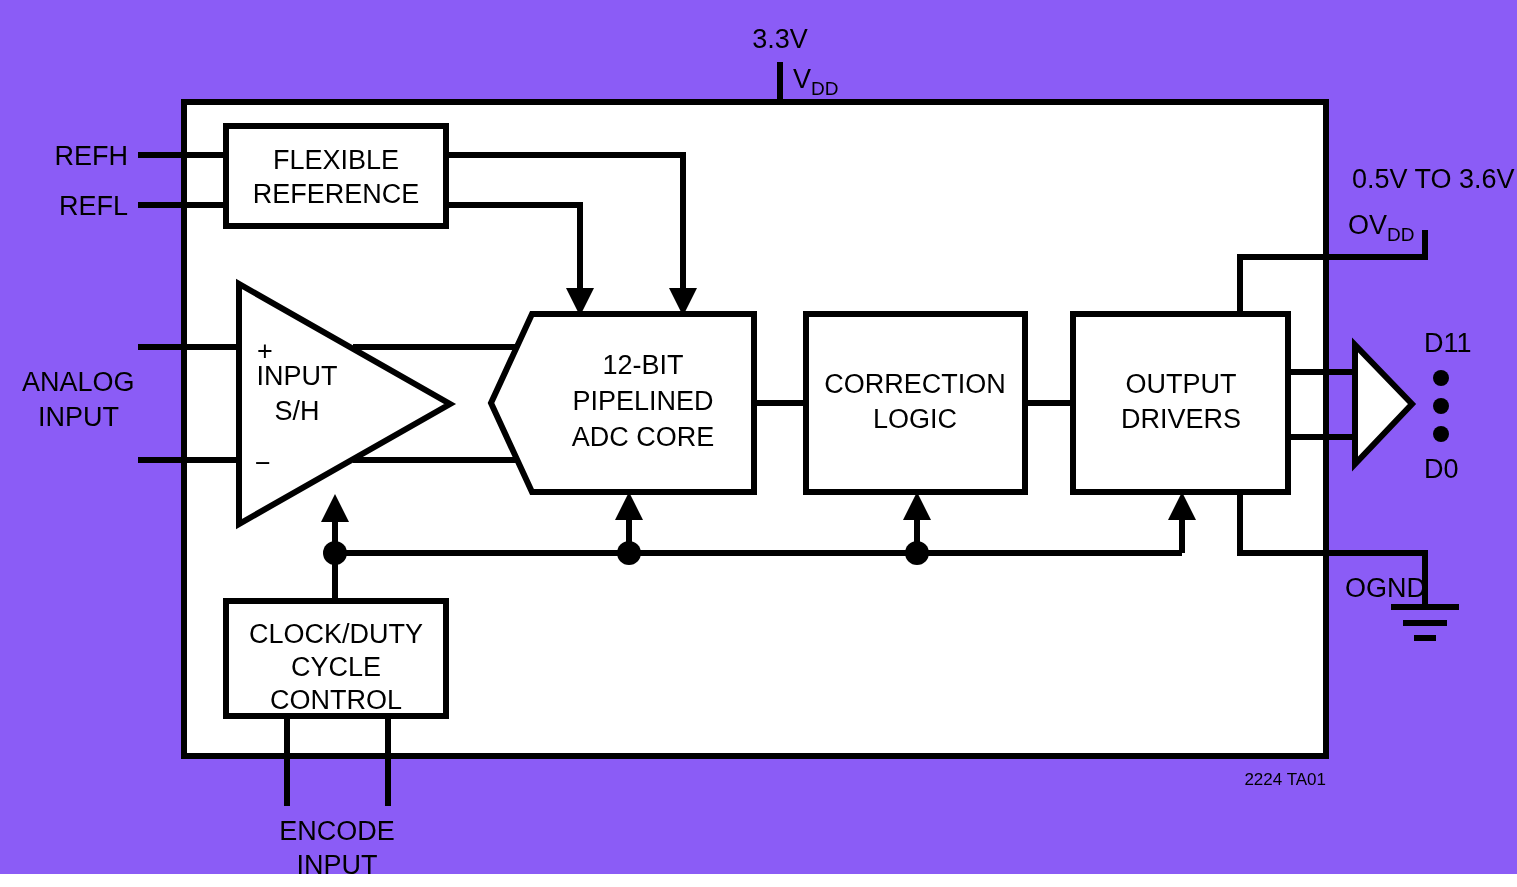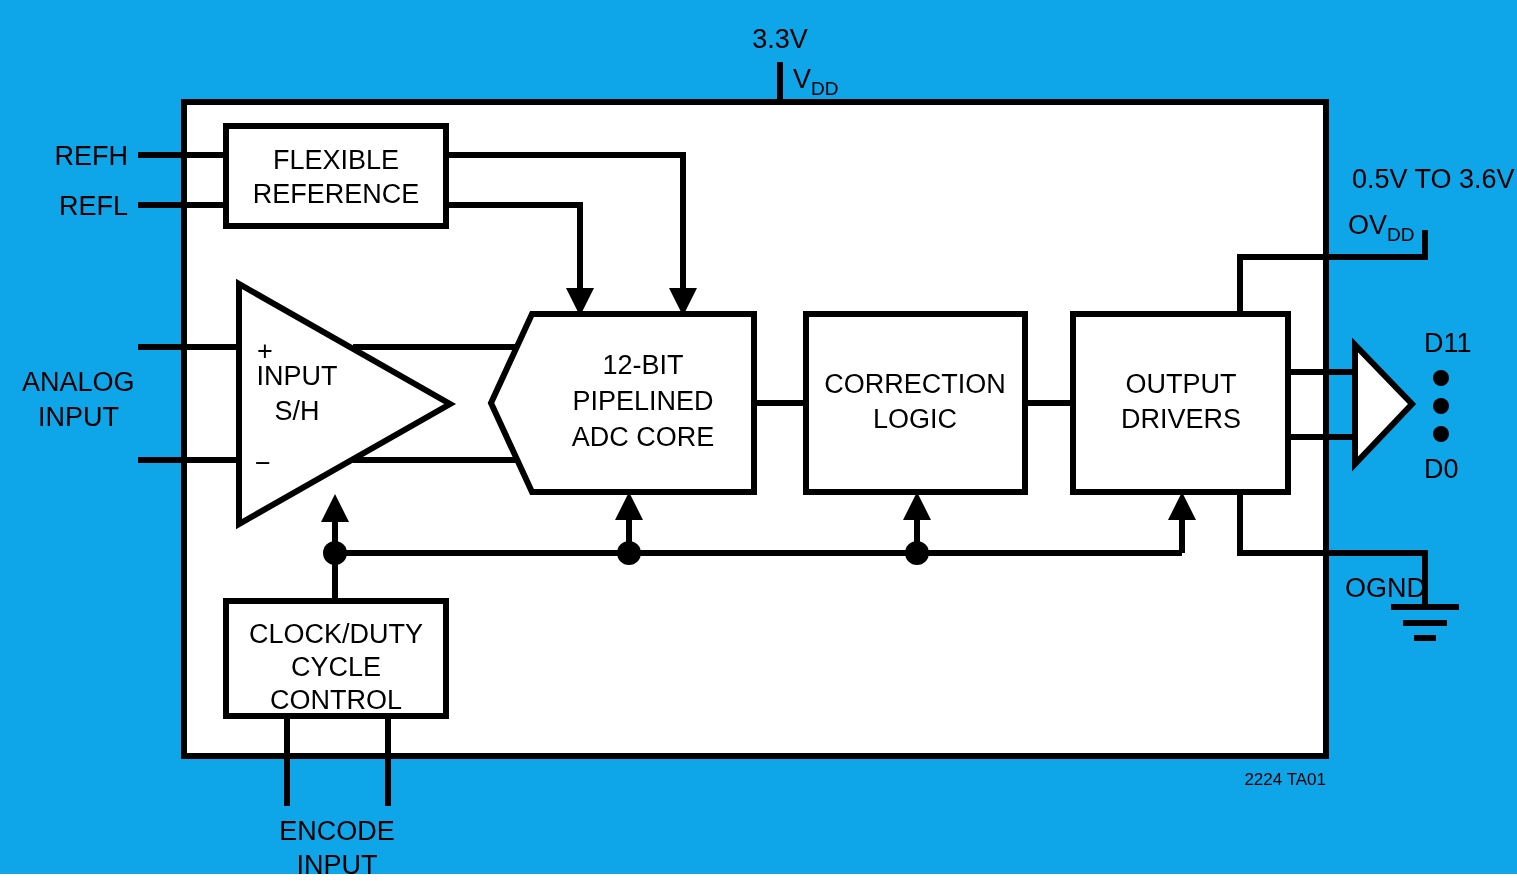--- a/index.html
+++ b/index.html
@@ -1,18 +1,18 @@
 <!DOCTYPE html>
 <html><head>
 <meta charset="utf-8">
 <style>
   html,body{margin:0;padding:0;background:#ffffff;}
   body{width:1517px;height:887px;overflow:hidden;
        font-family:"Liberation Sans",sans-serif;}
-  #stage{position:relative;width:1517px;height:874px;background:#0ea5e9;}
+  #stage{position:relative;width:1517px;height:874px;background:#8b5cf6;}
   svg{display:block;}
   .blk{fill:#ffffff;stroke:#000000;stroke-width:6;}
   .wire{stroke:#000000;stroke-width:6;fill:none;stroke-linecap:butt;}
   .solid{fill:#000000;stroke:none;}
   text{fill:#000000;font-family:"Liberation Sans",sans-serif;}
   .lbl{font-size:27px;}
   .lbl-blk{font-size:27px;text-anchor:middle;}
   .sub{font-size:19px;}
   .cap{font-size:17px;}
 </style>

